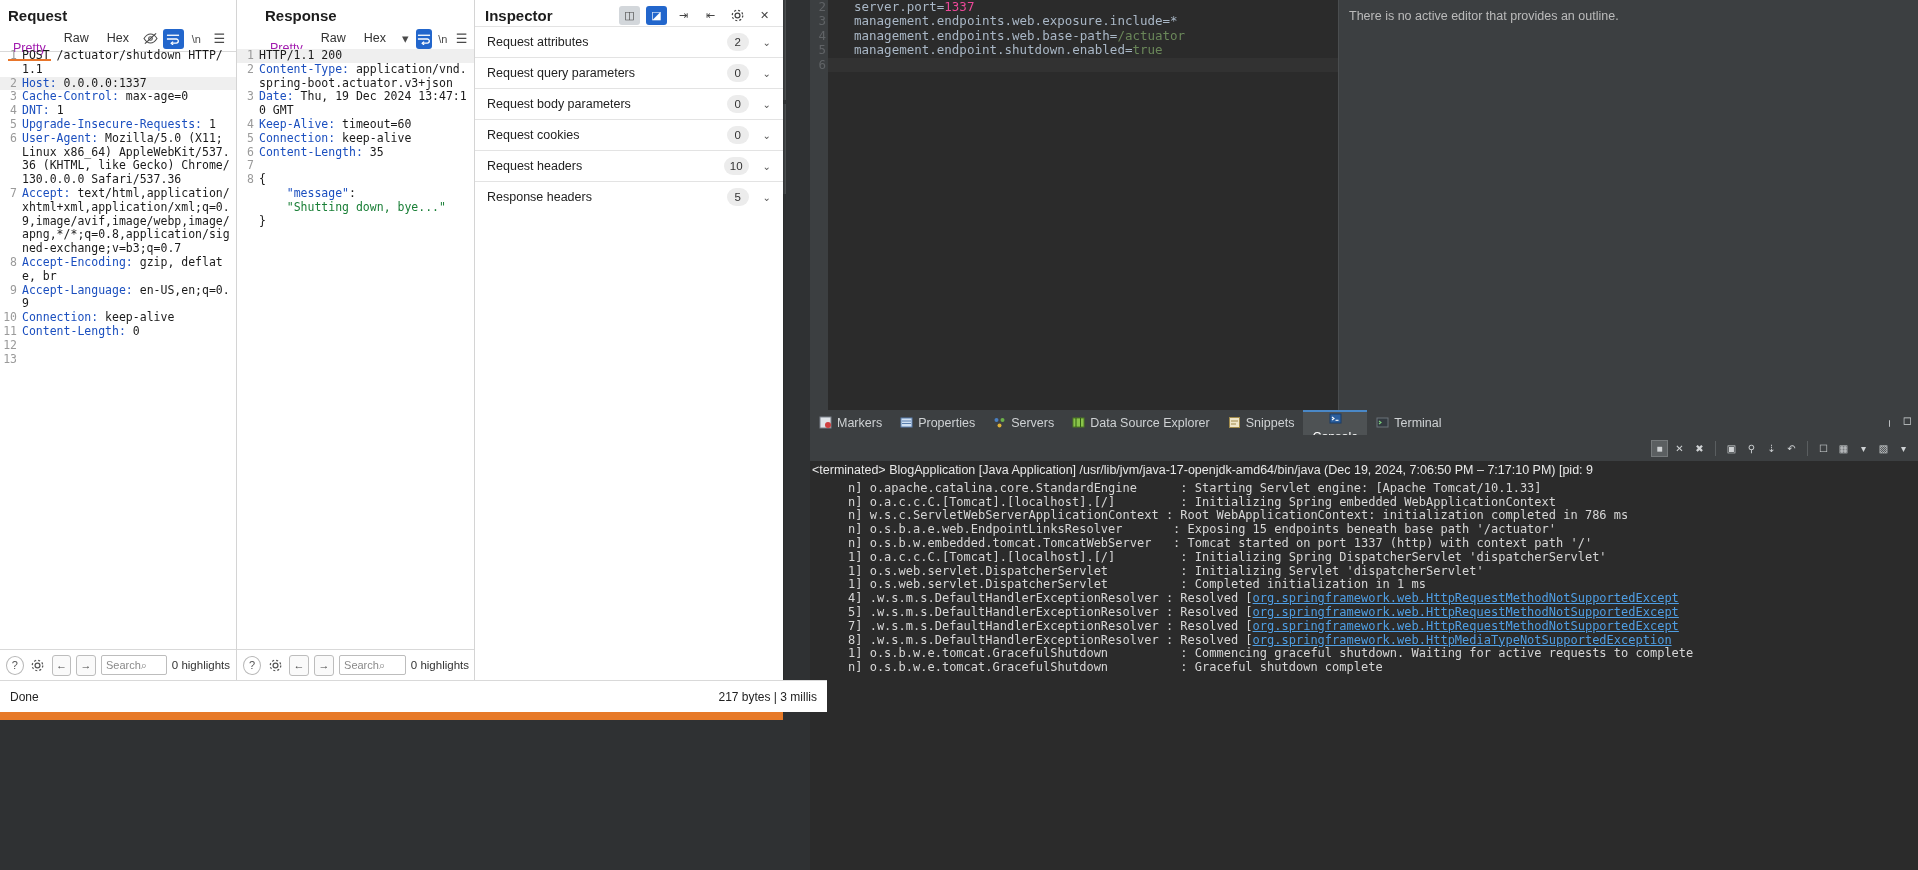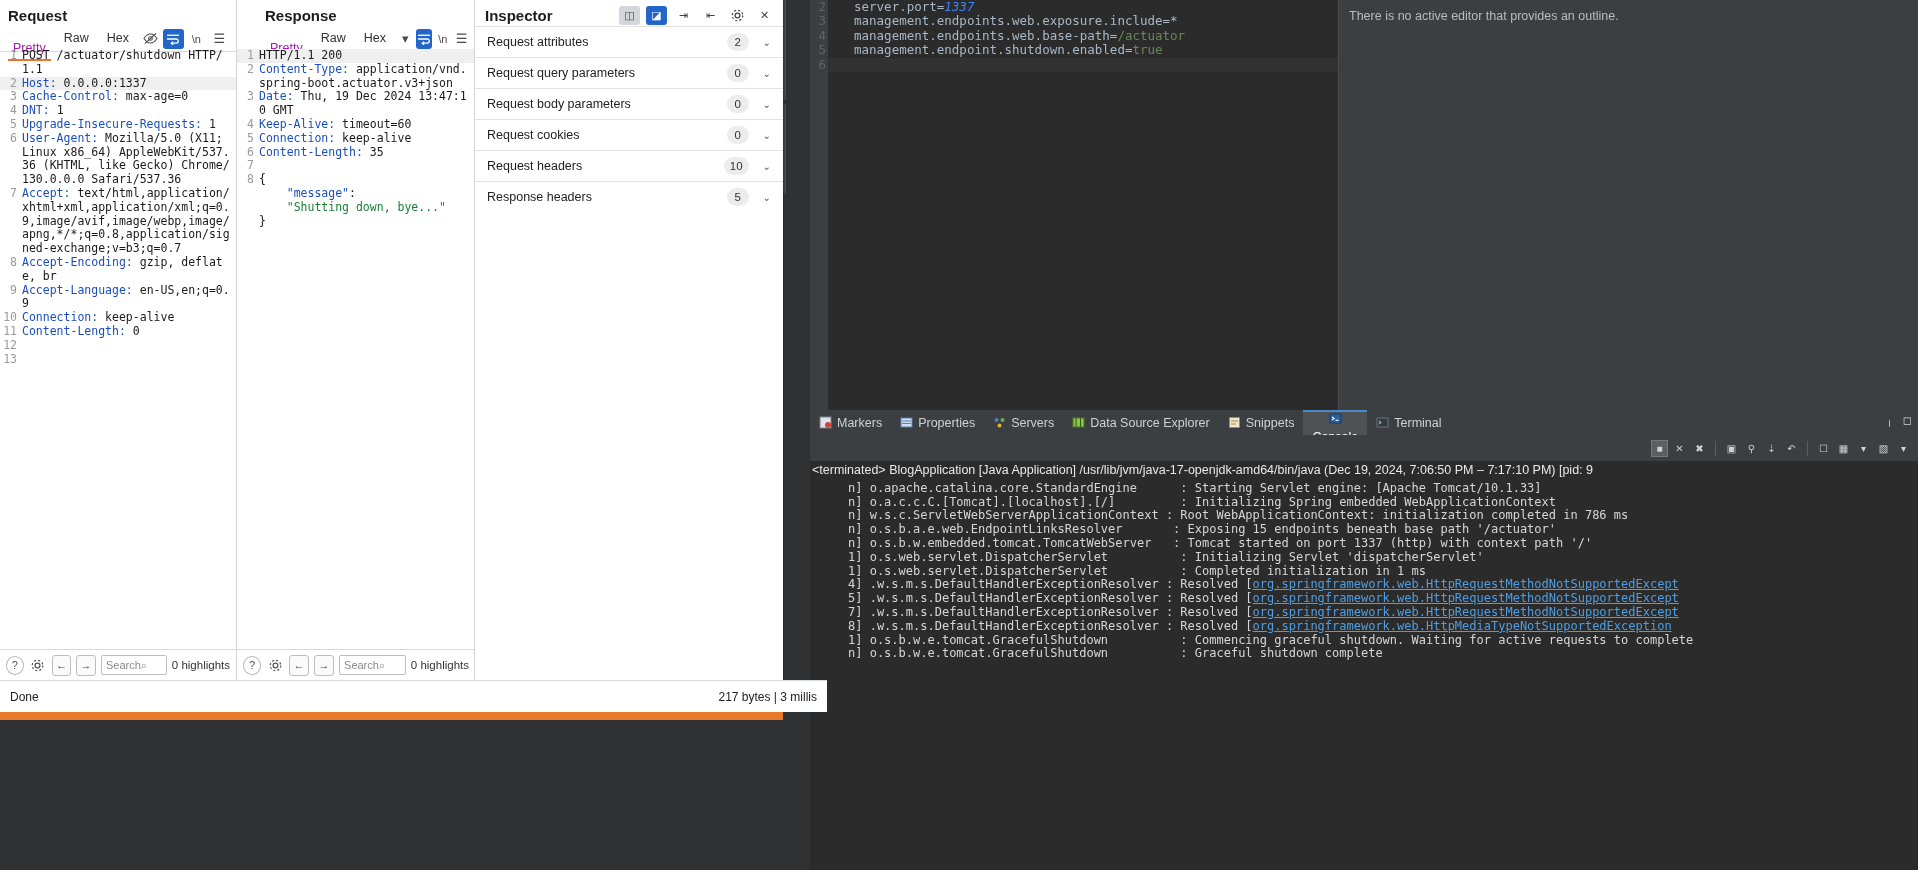--- a/index.html
+++ b/index.html
@@ -11,21 +11,21 @@
   #ec-editor-area { position:absolute; left:810px; top:0; width:1108px; height:410px; background:#2b2b2b; }
 
   .ec-gutter { position:absolute; left:0; top:0; width:18px; height:410px; background:#3c3f41; }
 
   #ec-code { position:absolute; left:18px; top:0; width:520px; height:410px;
              font-family:"DejaVu Sans Mono", monospace; font-size:12.5px; line-height:14.4px;
              color:#a9b7c6; padding-top:0px; }
   .cl { white-space:pre; height:14.4px; position:relative; padding-left:26px; }
   .cl .ln { position:absolute; left:-22px; width:20px; text-align:right; color:#606366; }
   .val-green { color:#6a8759; }
-  .val-num { color:#3b82f6;font-style:italic; }
+  .val-num { color:#ec4899; }
   .cur-line { background:#323232; }
 
   
   .ec-vstrip { position:absolute; width:24px; background:#3c3f41; border-left:1px solid #4a4d4f;
                border-right:1px solid #4a4d4f; }
   .ec-vstrip .vlabel { writing-mode:vertical-rl; font-size:11px; color:#b9bcbf;
                        padding:6px 0; letter-spacing:.2px; }
   .ec-vstrip .vicon { color:#b9bcbf; font-size:12px; text-align:center; padding:4px 0; }
 
   
@@ -267,20 +267,21 @@
     </div>
 
     <div id="ec-console">
       <div class="head">&lt;terminated&gt; BlogApplication [Java Application] /usr/lib/jvm/java-17-openjdk-amd64/bin/java (Dec 19, 2024, 7:06:50 PM – 7:17:10 PM) [pid: 9</div>
       <div id="console-lines">
           <div class="lg"><span>n] o.apache.catalina.core.StandardEngine      : Starting Servlet engine: [Apache Tomcat/10.1.33]</span></div>
           <div class="lg"><span>n] o.a.c.c.C.[Tomcat].[localhost].[/]         : Initializing Spring embedded WebApplicationContext</span></div>
           <div class="lg"><span>n] w.s.c.ServletWebServerApplicationContext : Root WebApplicationContext: initialization completed in 786 ms</span></div>
           <div class="lg"><span>n] o.s.b.a.e.web.EndpointLinksResolver       : Exposing 15 endpoints beneath base path '/actuator'</span></div>
           <div class="lg"><span>n] o.s.b.w.embedded.tomcat.TomcatWebServer   : Tomcat started on port 1337 (http) with context path '/'</span></div>
+          <div class="lg"><span>1] o.a.c.c.C.[Tomcat].[localhost].[/]         : Initializing Spring DispatcherServlet 'dispatcherServlet'</span></div>
           <div class="lg"><span>1] o.s.web.servlet.DispatcherServlet          : Initializing Servlet 'dispatcherServlet'</span></div>
           <div class="lg"><span>1] o.s.web.servlet.DispatcherServlet          : Completed initialization in 1 ms</span></div>
           <div class="lg"><span>4] .w.s.m.s.DefaultHandlerExceptionResolver : Resolved [</span><span class="lnk">org.springframework.web.HttpRequestMethodNotSupportedExcept</span></div>
           <div class="lg"><span>5] .w.s.m.s.DefaultHandlerExceptionResolver : Resolved [</span><span class="lnk">org.springframework.web.HttpRequestMethodNotSupportedExcept</span></div>
           <div class="lg"><span>7] .w.s.m.s.DefaultHandlerExceptionResolver : Resolved [</span><span class="lnk">org.springframework.web.HttpRequestMethodNotSupportedExcept</span></div>
           <div class="lg"><span>8] .w.s.m.s.DefaultHandlerExceptionResolver : Resolved [</span><span class="lnk">org.springframework.web.HttpMediaTypeNotSupportedException</span></div>
           <div class="lg"><span>1] o.s.b.w.e.tomcat.GracefulShutdown          : Commencing graceful shutdown. Waiting for active requests to complete</span></div>
           <div class="lg"><span>n] o.s.b.w.e.tomcat.GracefulShutdown          : Graceful shutdown complete</span></div>
         </div>
     </div>

